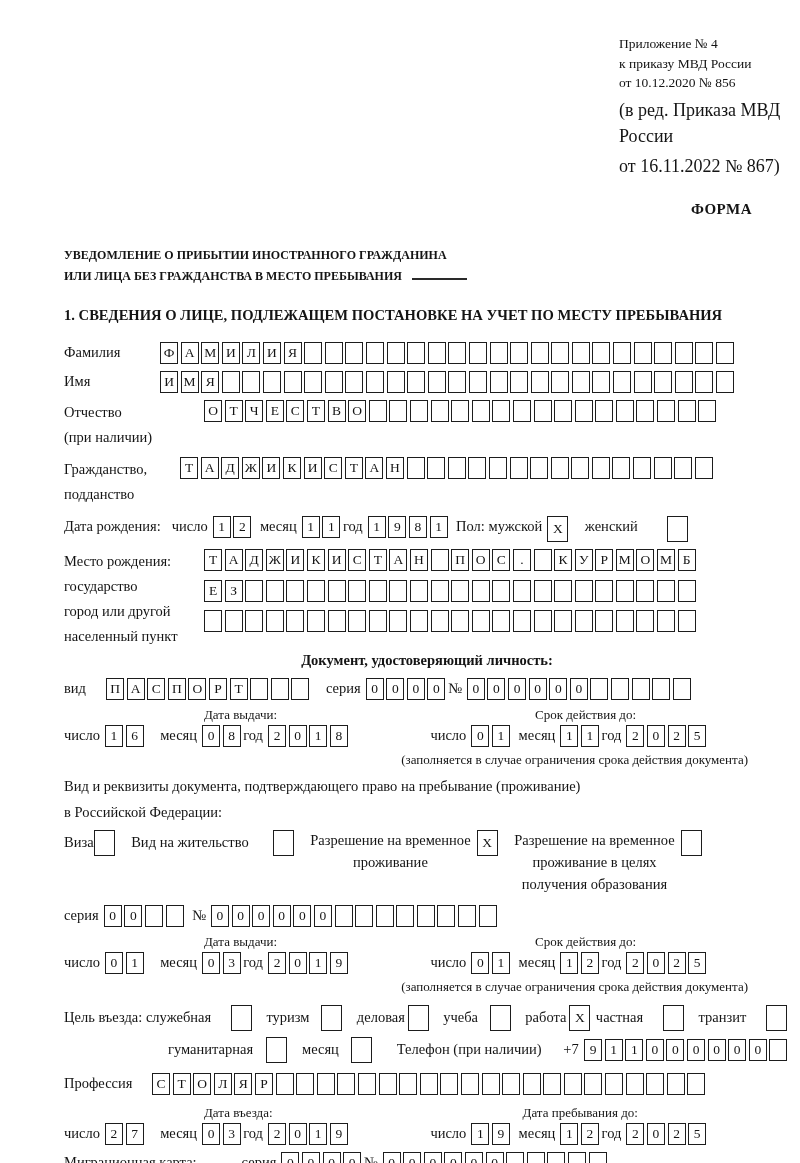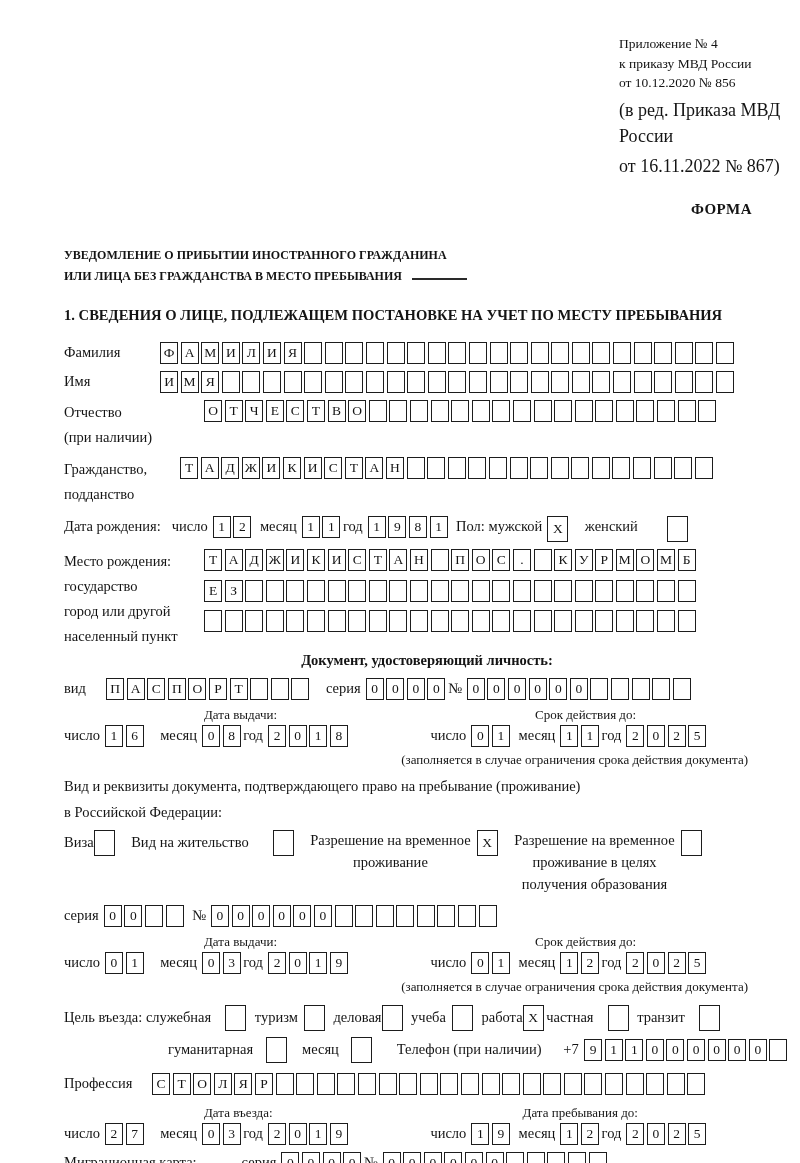--- a/index.html
+++ b/index.html
@@ -514,21 +514,21 @@
       <span class="cells">
           <span class="cell">2</span>
           <span class="cell">0</span>
           <span class="cell">2</span>
           <span class="cell">5</span>
         </span>
     </span>
   </div>
   <div class="note-right">(заполняется в случае ограничения срока действия документа)</div>
 
-  <div class="cbrow purpose" style="margin-bottom:6px;">
+  <div class="cbrow purpose" style="margin-bottom:6px;justify-content:space-between;">
     <span class="optlbl">Цель въезда: служебная</span>
     <span class="gap14"></span>
     <span class="cells cb">
         <span class="cell"></span>
       </span>
     <span class="gap6"></span>
     <span class="optlbl">туризм</span>
     <span class="gap6"></span>
     <span class="cells cb">
         <span class="cell"></span>

